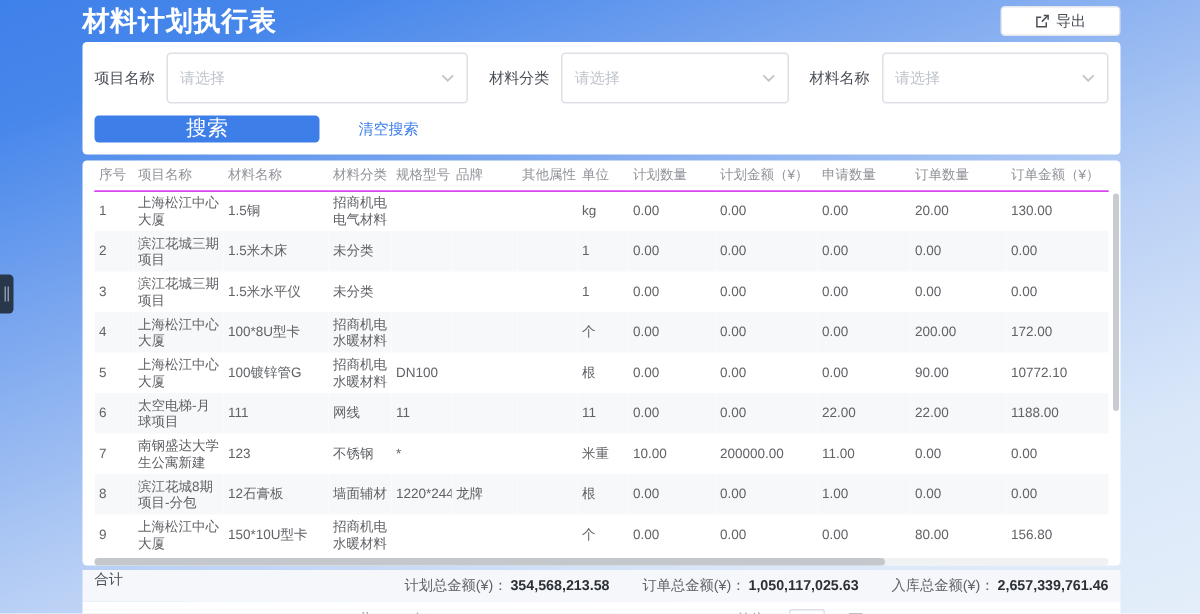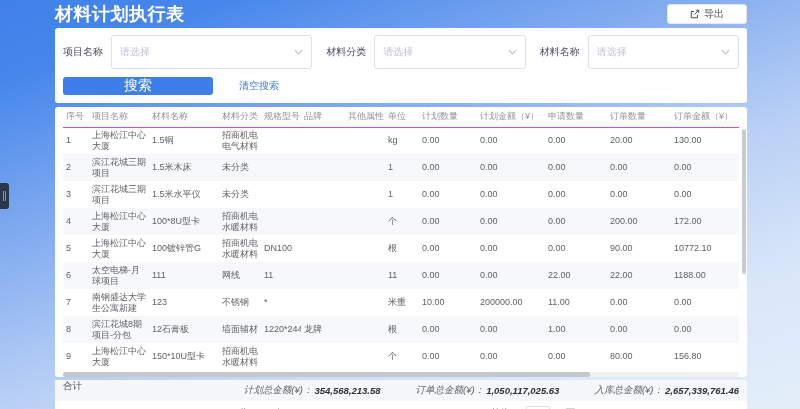--- a/index.html
+++ b/index.html
@@ -41,21 +41,21 @@
   td { font-size:9px; color:#606266; height:27px; padding:2px 3px; line-height:11px;
     white-space:pre-line; overflow:hidden; vertical-align:middle; }
   tbody tr:nth-child(even) { background:#f7f8fa; }
   .vscroll { position:absolute; right:1px; top:22px; width:4px; height:145px; background:#c8ccd2; border-radius:2px; }
   .hscroll { height:5px; background:#f0f1f3; border-radius:3px; margin:2px 0 3px 0; position:relative; }
   .hscroll .thumb { position:absolute; left:0; top:0; height:5px; width:78%; background:#c4c8cd; border-radius:3px; }
 
   
   .summary { background:#f5f7fa; height:21px; display:flex; padding:0 8px; font-size:9.5px; }
   .summary .sum-label { color:#4a4f57; }
-  .sum-items { margin-left:auto; display:flex; gap:35px;font-style:italic; }
+  .sum-items { margin-left:auto; display:flex; gap:22px; }
   .sum-item { display:flex; align-items:center; gap:2px; }
   .sum-item .k { color:#606266; }
   .sum-item .v { color:#2b2f36; font-weight:bold; }
 
   
   .pager-bar { background:#fff; height:25px; display:flex; align-items:center; justify-content:center; gap:6px; font-size:9.5px; }
   .pg-total { color:#606266; margin-right:6px;margin-left:12px; }
   .pg-arrow { color:#a0a4ab; width:14px; text-align:center; cursor:pointer; font-size:10px; }
   .pg-num { min-width:14px; height:16px; line-height:16px; text-align:center; color:#606266; cursor:pointer; padding:0 2px; }
   .pg-num.active { color:#3d7ee8; font-weight:bold; }

